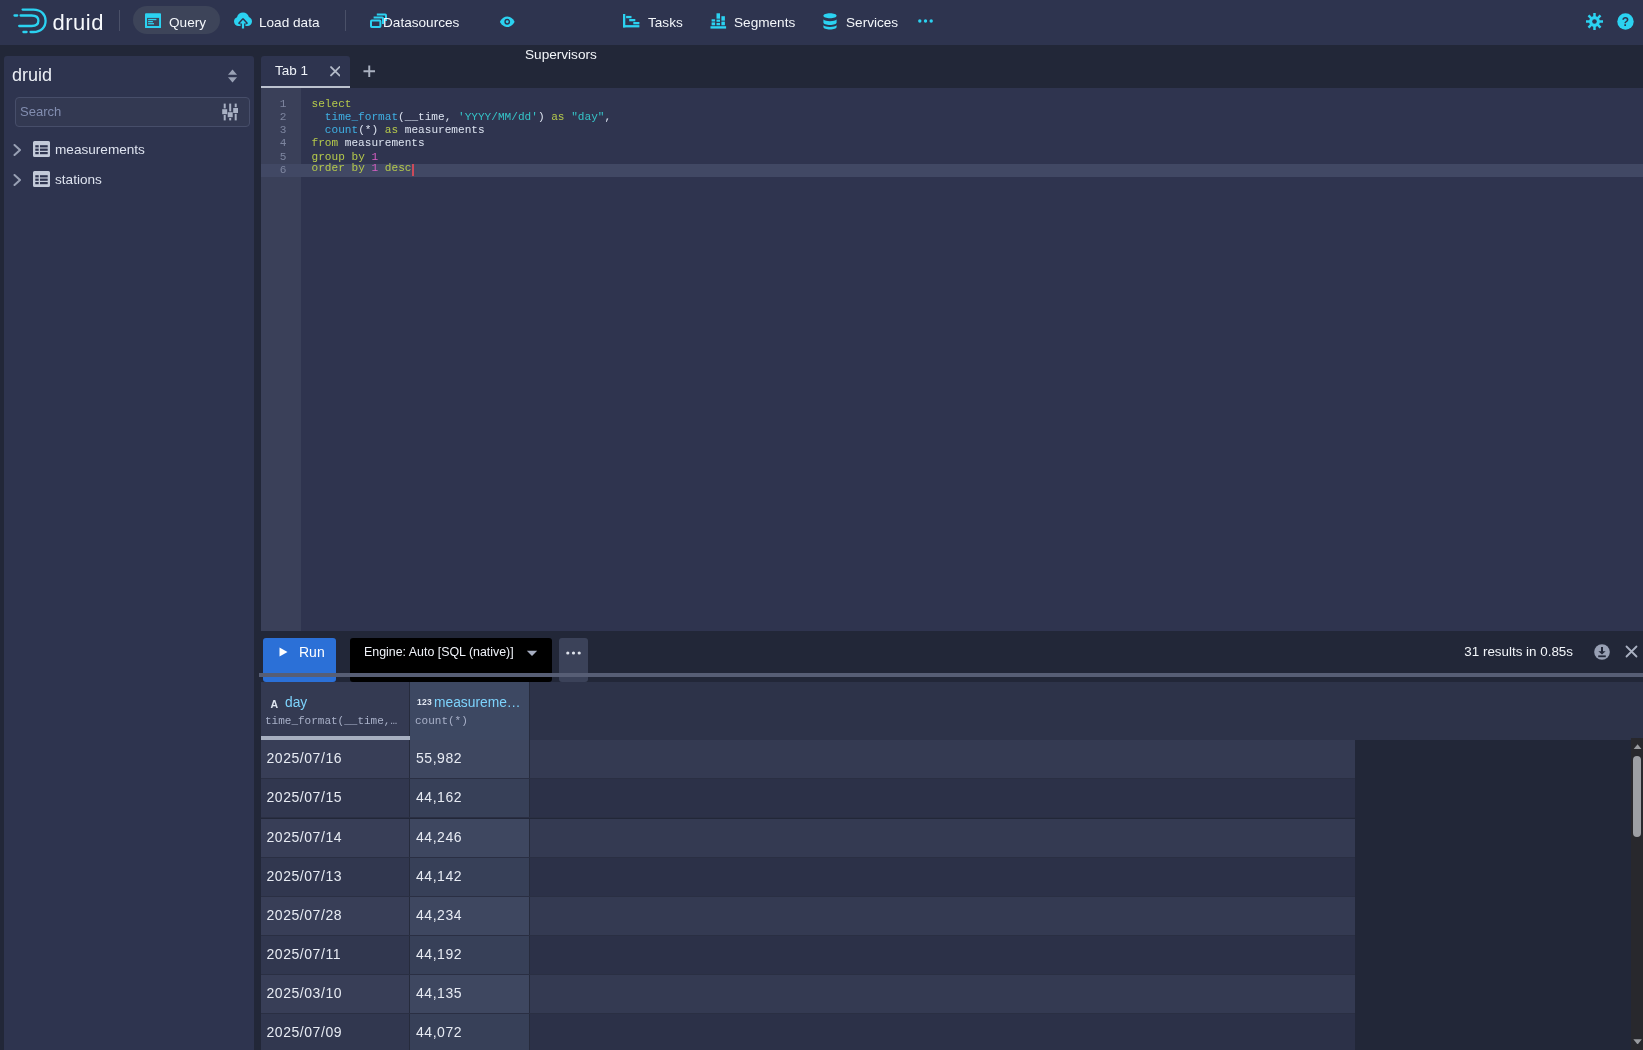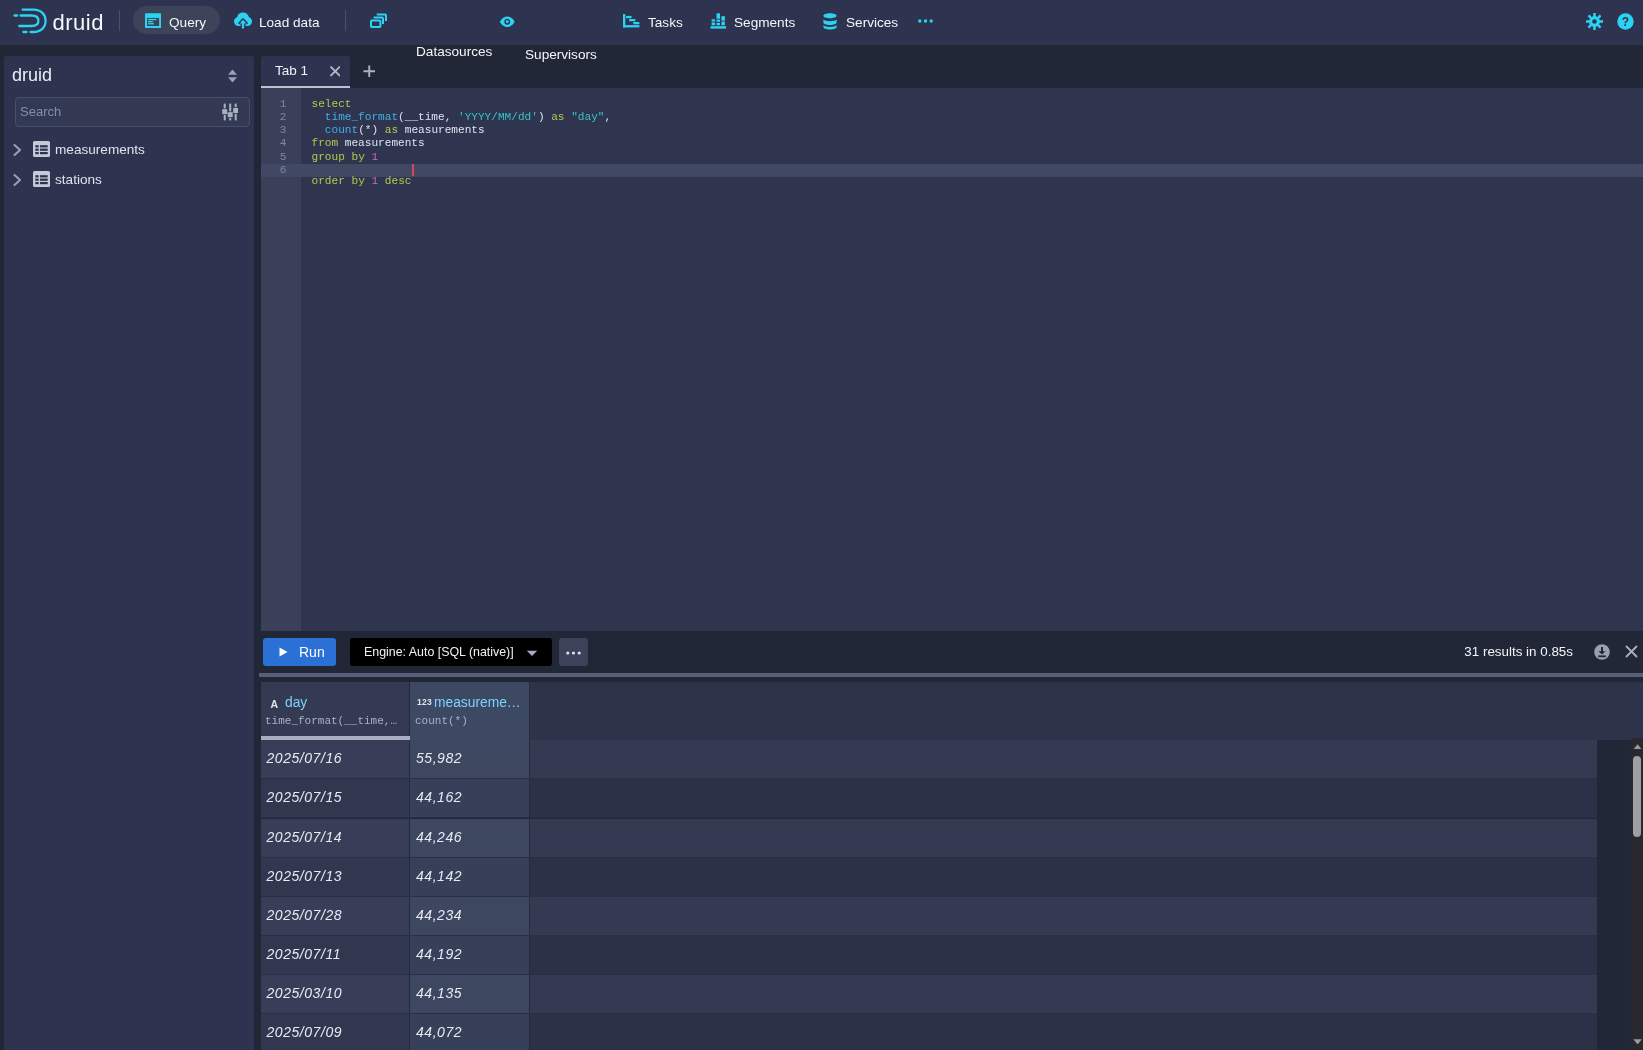--- a/index.html
+++ b/index.html
@@ -26,36 +26,36 @@
   #tabline { position:absolute; left:261px; top:85.5px; width:89px; height:2.5px; background:#bcc2cf; }
   
   #editor { position:absolute; left:261px; top:88px; width:1382px; height:543px; background:#2f344f; font-family:"Liberation Mono", monospace; font-size:11.1px; }
   #gutter { position:absolute; left:0; top:0; width:40px; height:543px; background:#3a4059; }
   #curline { position:absolute; left:0; top:75.7px; width:1382px; height:13.2px; background:#414864; }
   .gl { position:absolute; left:0; width:25.5px; text-align:right; color:#7e86a0; line-height:13.2px; }
   .cl { position:absolute; left:50.5px; line-height:13.2px; white-space:pre; color:#dce3f0; }
   .kw { color:#b5c94b; } .fn { color:#3fb0e4; } .st { color:#35c4c8; } .nu { color:#d75fc3; }
   #cursor { position:absolute; left:150.5px; top:76.3px; width:2px; height:12px; background:#cc4a5a; }
   
-  .btn { position:absolute; top:638px; height:28px; border-radius:3px; }
+  .btn { position:absolute; top:638px; height:44px; border-radius:3px; }
   #runbtn { left:263px; width:73px; background:#2b70d7; }
   #enginebtn { left:350px; width:202px; background:#000000; }
   #morebtn { left:559px; width:29px; background:#3b4259; }
   #results-info { position:absolute; top:638px; line-height:28px; right:73px; font-size:13.4px; color:#f2f5f9; }
   
   #splitter { position:absolute; left:259px; top:673px; width:1384px; height:4.2px; background:#575e75; }
   
   #results { position:absolute; left:261px; top:682px; width:1382px; height:368px; overflow:hidden; }
   #rheader { position:absolute; left:0; top:0; width:1382px; height:58.3px; background:#2d3349; }
   #rh1 { position:absolute; left:0; top:0; width:149px; height:58.3px; background:#343a52; border-right:1px solid #262b3c; }
   #rh2 { position:absolute; left:149px; top:0; width:119.5px; height:58.3px; background:#3d4862; border-right:1px solid #262b3c; }
   #sortbar { position:absolute; left:0; top:53.8px; width:149px; height:4.5px; background:#a7afc0; }
   .hname { position:absolute; top:13px; font-size:13.8px; color:#7dd3fc; }
   .hsub { position:absolute; top:32.5px; font-family:"Liberation Mono", monospace; font-size:11px; color:#a9b1c9; }
-  .row { position:absolute; left:0; width:1336px; height:39.1px; background:#2c3148; border-bottom:1px solid #2a2f43;font-style:italic; }
+  .row { position:absolute; left:0; width:1094px; height:39.1px; background:#2c3148; border-bottom:1px solid #2a2f43; }
   .row .c1 { position:absolute; left:0; top:0; width:149px; height:100%; background:#31374f; border-right:1px solid #262b3c; }
   .row .c2 { position:absolute; left:149px; top:0; width:119.5px; height:100%; background:#374058; border-right:1px solid #262b3c; }
   .row.odd { background:#343a52; } .row.odd .c1 { background:#383e57; }
   .row.odd .c2 { background:#3e4760; }
   .row .t1, .row .t2 { position:absolute; top:10px; font-size:14px; color:#e7ebf3; letter-spacing:0.55px; }
   .row .t1 { left:5.5px; } .row .t2 { left:155px; }
   
   #sbtrack { position:absolute; left:1631px; top:738px; width:12px; height:312px; background:#28282d; }
   #sbthumb { position:absolute; left:1633.3px; top:755.5px; width:8.2px; height:81px; border-radius:4.5px; background:#9d9fa4; }
 </style>
@@ -92,21 +92,21 @@
   <span class="navtxt" style="left:259px;">Load data</span>
   <div class="navsep" style="left:345px;"></div>
 
   <svg class="navicon" style="left:370px;top:13px;" width="18" height="16" viewBox="0 0 18 16">
     <g fill="none" stroke="#2bd2f1" stroke-width="2" stroke-linejoin="round">
       <rect x="1" y="7.6" width="9.4" height="6.4" rx="0.8"></rect>
       <path d="M3.6,4.6 h8.6 a0.8,0.8 0 0 1 0.8,0.8 V11"></path>
       <path d="M6.8,1.6 h8.4 a0.8,0.8 0 0 1 0.8,0.8 V8"></path>
     </g>
   </svg>
-  <span class="navtxt" style="left:416px;margin-top:29px;">Datasources</span>
+  <span class="navtxt" style="left:383px;">Datasources</span>
 
   <svg class="navicon" style="left:500px;top:15.5px;" width="14.5" height="11.5" viewBox="0 0 17 13">
     <path d="M8.5,0.3 C5.2,0.3 2.2,2.6 0.3,5.7 c-0.3,0.5 -0.3,1.1 0,1.6 C2.2,10.4 5.2,12.7 8.5,12.7 s6.3,-2.3 8.2,-5.4 c0.3,-0.5 0.3,-1.1 0,-1.6 C14.8,2.6 11.8,0.3 8.5,0.3 z" fill="#2bd2f1"></path>
     <circle cx="8.5" cy="6.5" r="3.4" fill="#2e344f"></circle>
     <circle cx="8.5" cy="6.5" r="1.7" fill="#2bd2f1"></circle>
   </svg>
   <span class="navtxt" style="left:525px;margin-top:32px;">Supervisors</span>
 
   <svg class="navicon" style="left:623px;top:14px;" width="17" height="14" viewBox="0 0 17 14">
     <g fill="#2bd2f1">
@@ -246,21 +246,21 @@
   <div class="gl" style="top:22.9px;">2</div>
   <div class="gl" style="top:36.1px;">3</div>
   <div class="gl" style="top:49.3px;">4</div>
   <div class="gl" style="top:62.5px;">5</div>
   <div class="gl" style="top:75.7px;">6</div>
   <div class="cl" style="top:9.7px;"><span class="kw">select</span></div>
   <div class="cl" style="top:22.9px;">  <span class="fn">time_format</span>(__time, <span class="st">'YYYY/MM/dd'</span>) <span class="kw">as</span> <span class="st">"day"</span>,</div>
   <div class="cl" style="top:36.1px;">  <span class="fn">count</span>(*) <span class="kw">as</span> measurements</div>
   <div class="cl" style="top:49.3px;"><span class="kw">from</span> measurements</div>
   <div class="cl" style="top:62.5px;"><span class="kw">group</span> <span class="kw">by</span> <span class="nu">1</span></div>
-  <div class="cl" style="top:87px;text-align:right;"><span class="kw">order</span> <span class="kw">by</span> <span class="nu">1</span> <span class="kw">desc</span></div>
+  <div class="cl" style="top:74px;text-align:right;"><span class="kw">order</span> <span class="kw">by</span> <span class="nu">1</span> <span class="kw">desc</span></div>
   <div id="cursor"></div>
 </div>
 <div class="btn" id="runbtn">
   <svg class="abs" style="left:16px;top:9px;" width="9" height="10" viewBox="0 0 9 10">
       <path d="M0.5,0.5 L8.5,5 L0.5,9.5 z" fill="#fff"></path>
     </svg>
   <span class="abs" style="left:36px;top:0;line-height:28px;font-size:14px;color:#fff;">Run</span>
 </div>
 <div class="btn" id="enginebtn">
   <span class="abs" style="left:14px;top:0;line-height:28px;font-size:12.4px;color:#eff2f8;">Engine: Auto [SQL (native)]</span>

